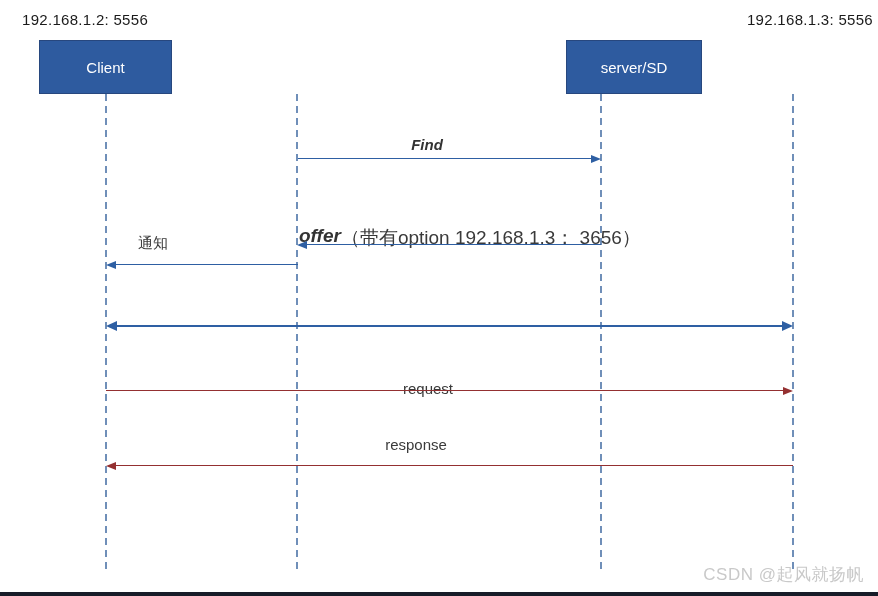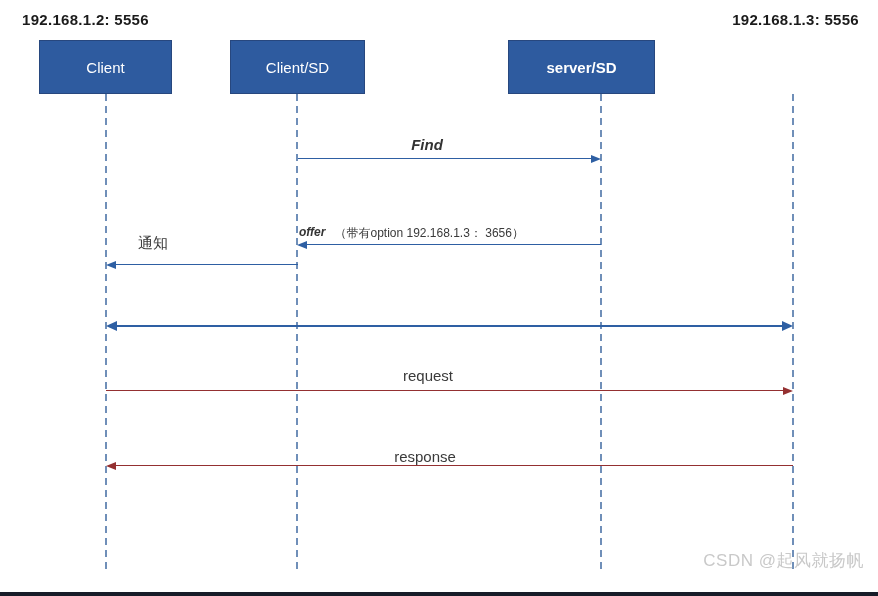--- a/index.html
+++ b/index.html
@@ -11,24 +11,23 @@
     overflow: hidden;
     font-family: "Liberation Sans", "DejaVu Sans", sans-serif;
   }
   .ip {
     position: absolute;
     top: 11px;
     font-size: 15px;
     color: #1b1b1b;
     letter-spacing: 0.3px;
     white-space: nowrap;
-    font-weight: bold;
   }
   .ip-left  { left: 22px; }
-  .ip-right { right: 19px; }
+  .ip-right { right: 5px; }
   .actor {
     position: absolute;
     top: 40px;
     height: 54px;
     box-sizing: border-box;
     background: #2e5b9f;
     border: 1px solid #27477e;
     color: #ffffff;
     display: flex;
     align-items: center;
@@ -52,22 +51,21 @@
     color: #3a3a3a;
     text-align: center;
     white-space: nowrap;
   }
   .bold { font-weight: bold; color: #333333; font-style: italic; }
   .offer-label {
     position: absolute;
     left: 299px;
     top: 225px;
     display: flex;
-    gap: 9px;
-    font-size: 12px;
+    font-size: 19px;
     color: #3a3a3a;
     white-space: nowrap;
     text-align: right;
   }
   .line { position: absolute; height: 1px; }
   .line.blue { background: #2e5fa3; }
   .line.red  { background: #943031; }
   .line.thick { height: 2px; }
   .head {
     position: absolute;
@@ -80,21 +78,21 @@
   .head.r-red  { border-left: 10px solid #943031; }
   .head.l-red  { border-right: 10px solid #943031; }
   .head.big {
     border-top-width: 5px;
     border-bottom-width: 5px;
   }
   .head.big.r-blue { border-left-width: 11px; }
   .head.big.l-blue { border-right-width: 11px; }
   .watermark {
     position: absolute;
-    top: 549px;
+    top: 563px;
     right: 14px;
     font-size: 17px;
     color: #c9c9c9;
     letter-spacing: 0.5px;
     white-space: nowrap;
   }
   .bottom-line {
     position: absolute;
     left: 0;
     top: 592px;
@@ -107,24 +105,21 @@
 <body>
 
 <div class="canvas">
 
   <div class="ip ip-left">192.168.1.2: 5556</div>
   <div class="ip ip-right">192.168.1.3: 5556</div>
 
   <div class="actor" style="left:39px;  width:133px;justify-content:center;">
     <span>Client</span>
   </div>
-  <div class="actor" style="left:230px; width:135px;">
-    <span>Client/SD</span>
-  </div>
-  <div class="actor" style="left:508px; width:147px;font-weight:bold;">
+  <div class="actor" style="left:566px; width:136px;">
     <span>server/SD</span>
   </div>
 
   <div class="lifeline" style="left:105px;"></div>
   <div class="lifeline" style="left:296px;"></div>
   <div class="lifeline" style="left:600px;"></div>
   <div class="lifeline" style="left:792px;"></div>
 
   <div class="mlabel bold" style="left:327px; top:136px; width:200px;">Find</div>
   <div class="line blue" style="left:298px; top:158px; width:294px;"></div>
@@ -138,24 +133,24 @@
   <div class="line blue" style="left:306px; top:244px; width:295px;"></div>
 
   <div class="mlabel" style="left:103px; top:234px; width:100px;">通知</div>
   <div class="head l-blue" style="left:106px; top:261px;"></div>
   <div class="line blue" style="left:115px; top:264px; width:183px;"></div>
 
   <div class="head big l-blue" style="left:106px; top:321px;"></div>
   <div class="line blue thick" style="left:114px; top:325px; width:671px;"></div>
   <div class="head big r-blue" style="left:782px; top:321px;"></div>
 
-  <div class="mlabel" style="left:328px; top:367px; width:200px;">request</div>
+  <div class="mlabel" style="left:328px; top:380px; width:200px;">request</div>
   <div class="line red" style="left:106px; top:390px; width:678px;"></div>
   <div class="head r-red" style="left:783px; top:387px;"></div>
 
-  <div class="mlabel" style="left:325px; top:436px; width:200px;margin-top:12px;">response</div>
+  <div class="mlabel" style="left:316px; top:436px; width:200px;">response</div>
   <div class="head l-red" style="left:106px; top:462px;"></div>
   <div class="line red" style="left:115px; top:465px; width:678px;"></div>
 
   <div class="watermark">CSDN @起风就扬帆</div>
   <div class="bottom-line"></div>
 
 </div>
 
 </body></html>

